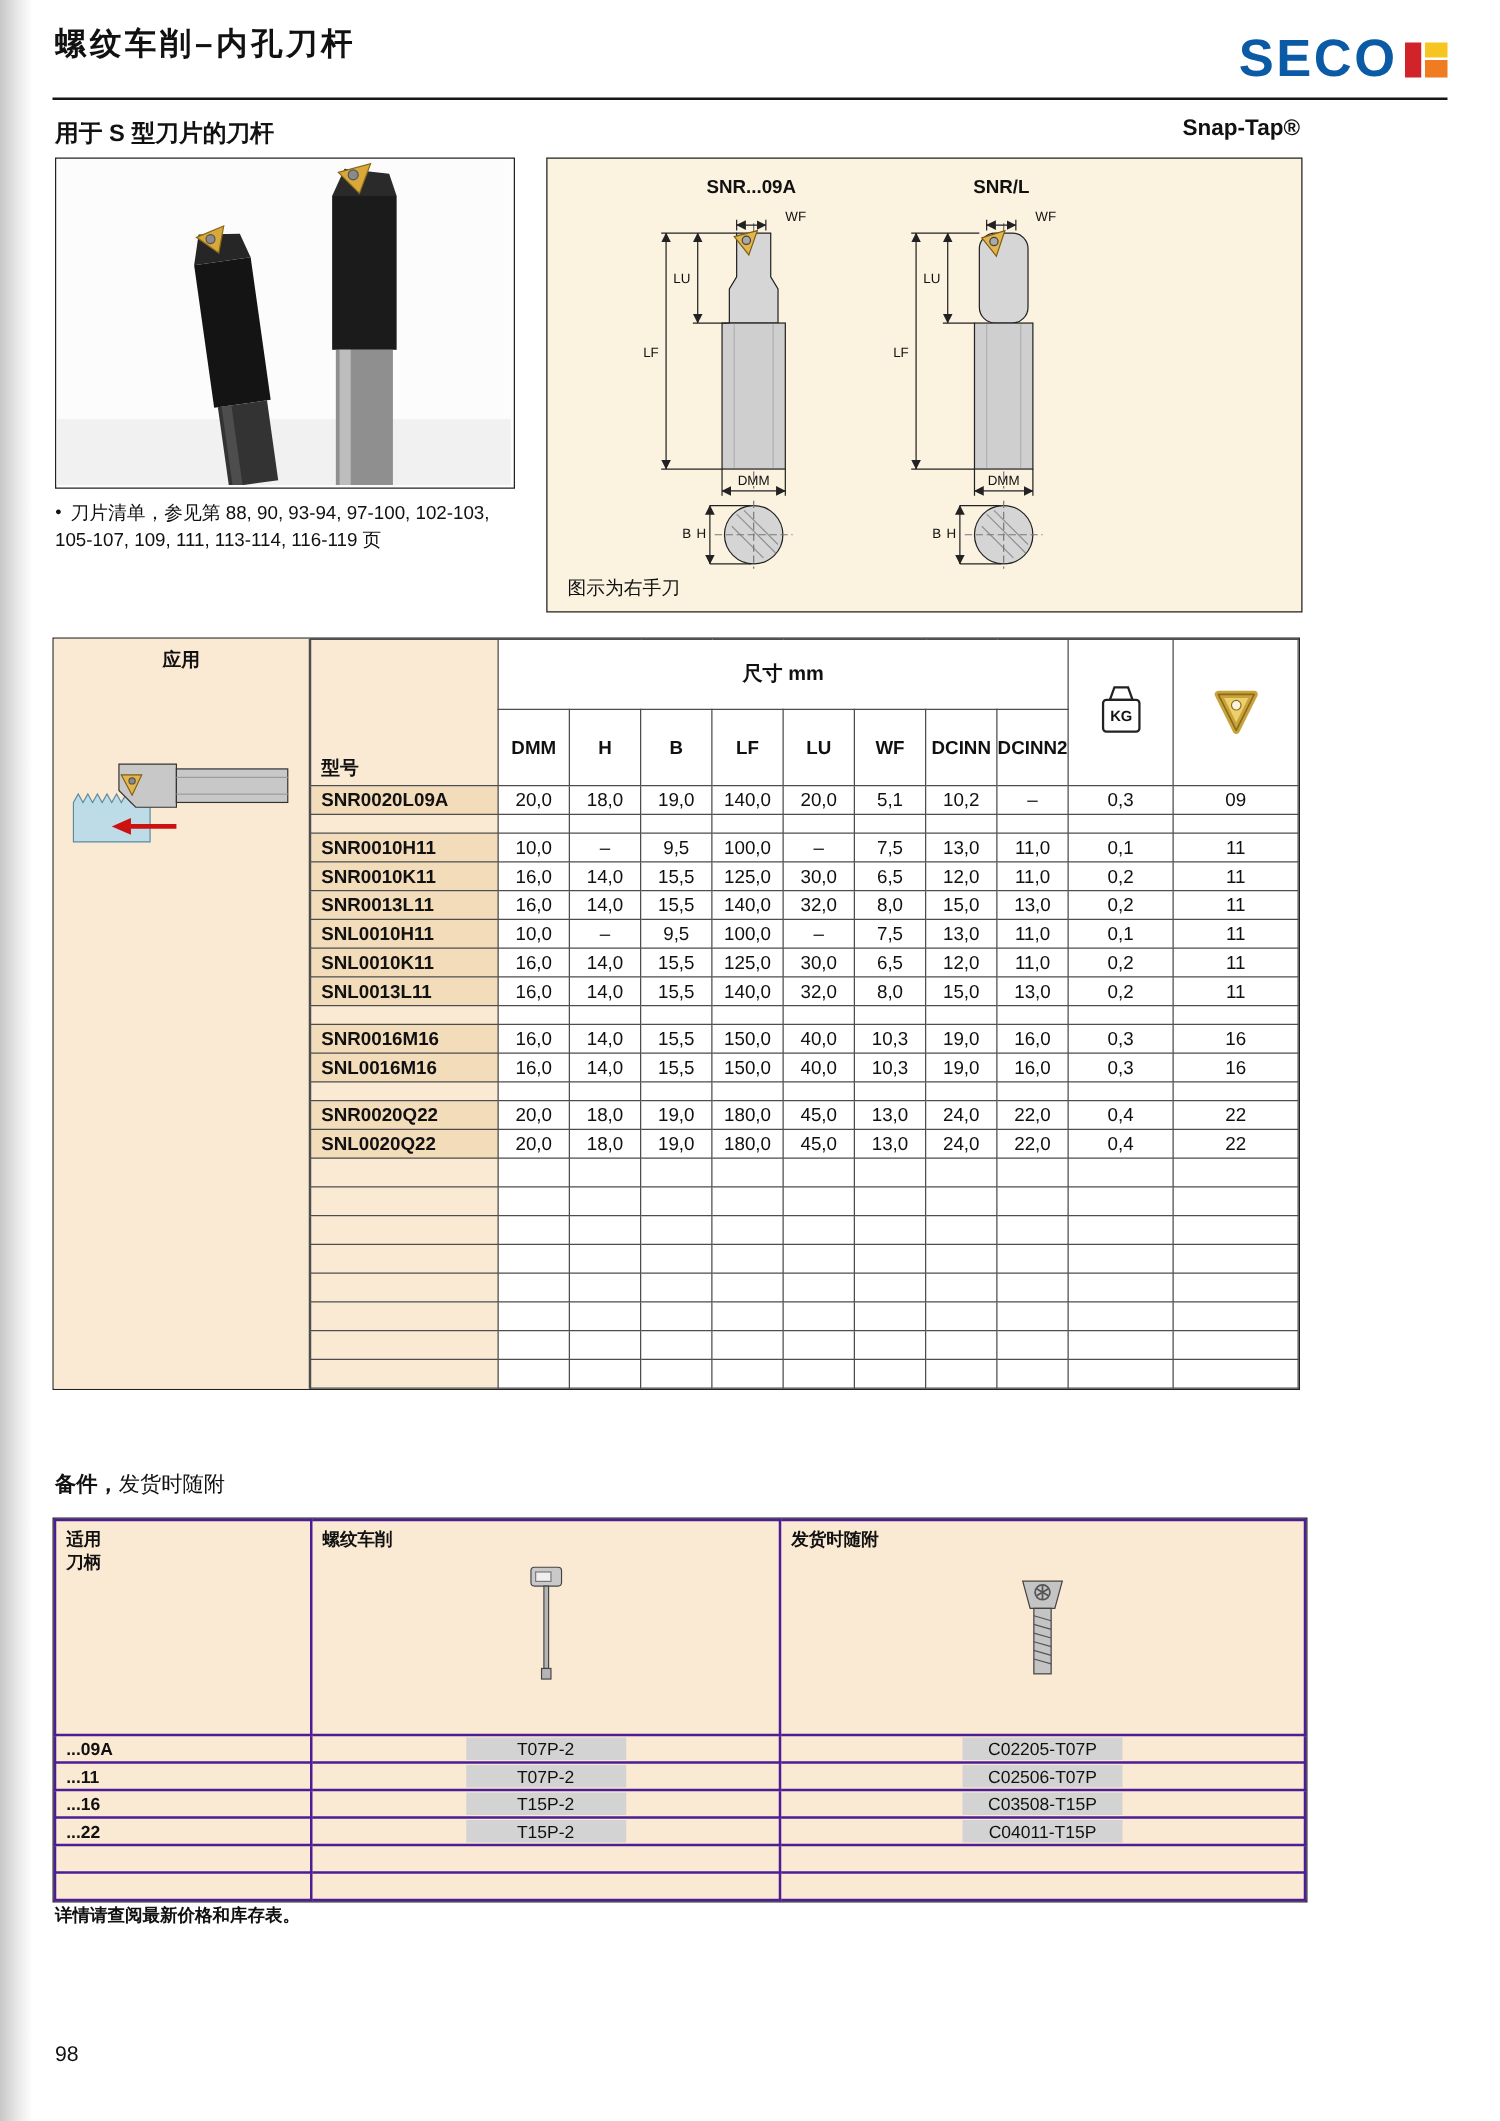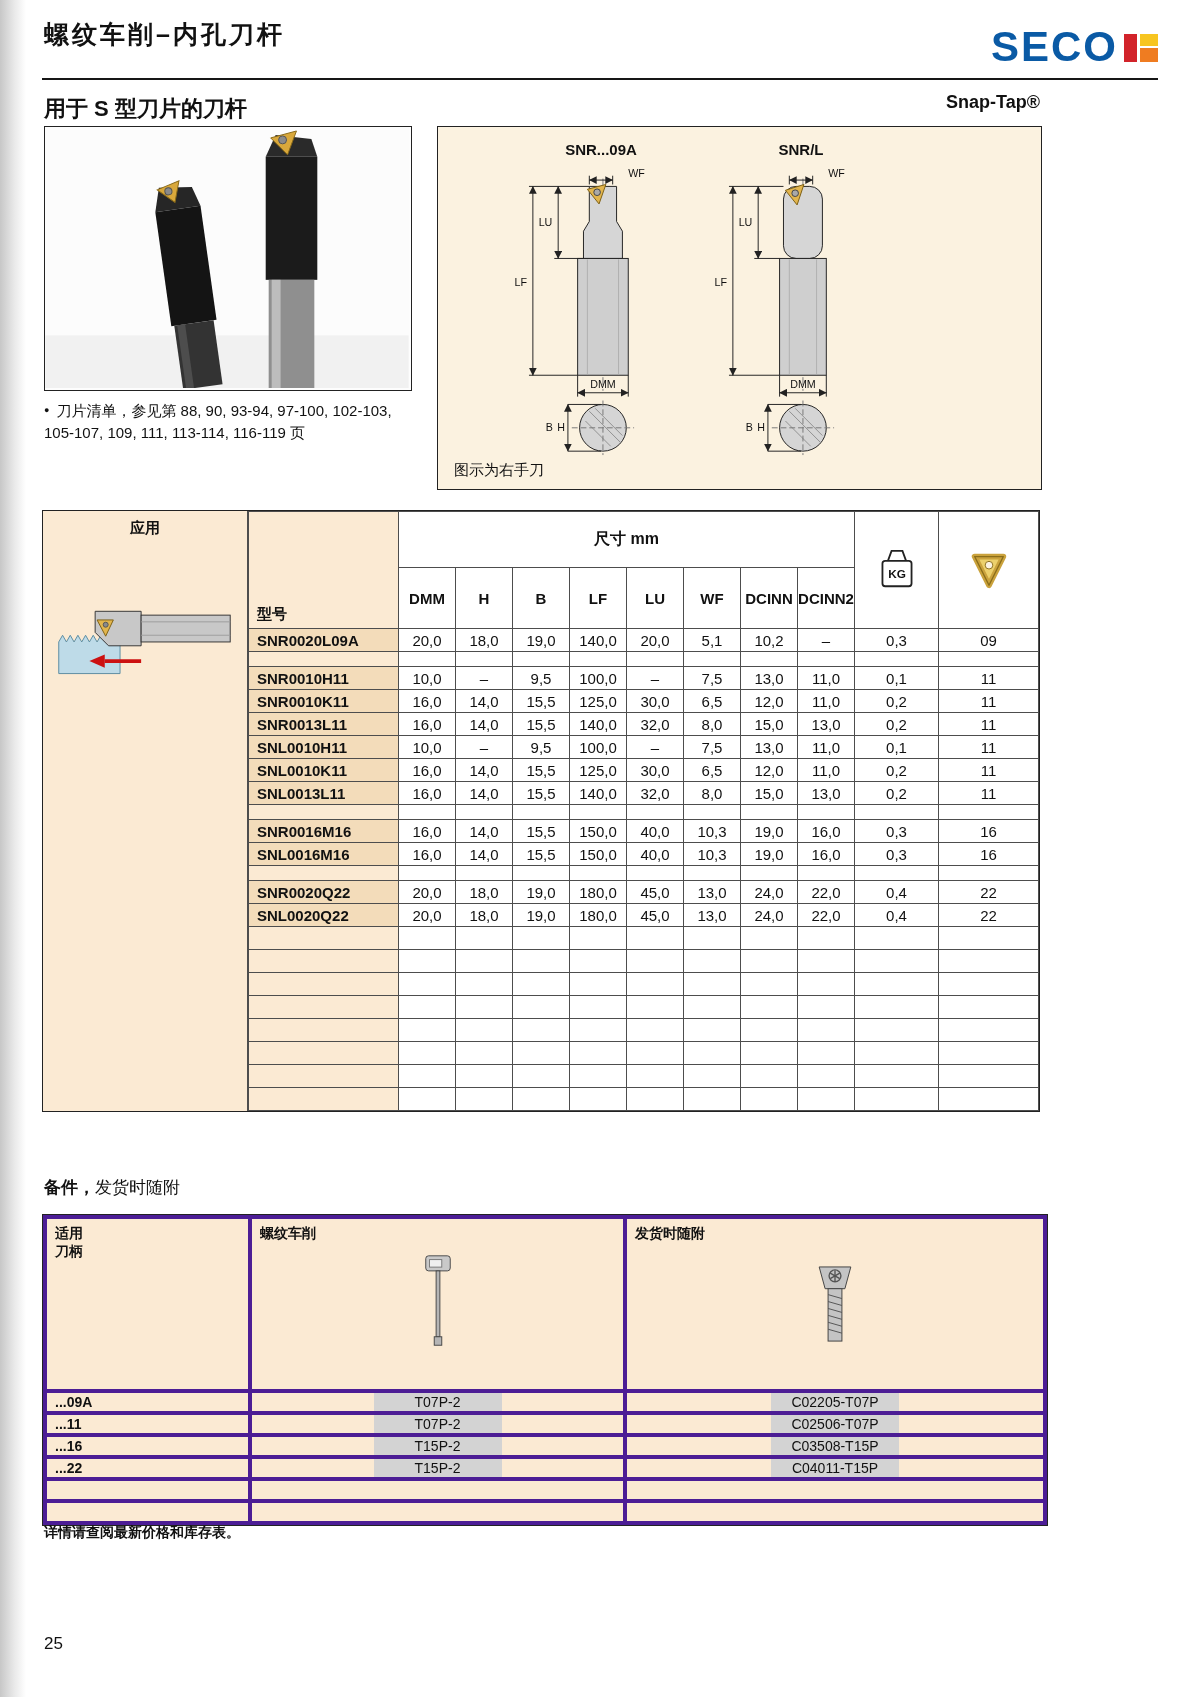--- a/index.html
+++ b/index.html
@@ -10,21 +10,21 @@
   
   .title{position:absolute;left:44px;top:18px;font-size:25px;font-weight:bold;letter-spacing:3px;}
   .logo{position:absolute;top:26px;left:42px;width:1116px;text-align:right;}
   .logo-text{color:#0a5aa5;font-size:42px;font-weight:bold;letter-spacing:2px;line-height:1;vertical-align:top;}
   .logo-mark{display:inline-block;position:relative;width:34px;height:38px;margin-left:6px;vertical-align:top;}
   .lm{position:absolute;display:block;}
   .lm-red{left:0;top:8px;width:13px;height:28px;background:#d2232a;}
   .lm-yellow{left:16px;top:8px;width:18px;height:12px;background:#f7c520;}
   .lm-orange{left:16px;top:22px;width:18px;height:14px;background:#ef7c21;}
   .rule{position:absolute;left:42px;top:78px;width:1116px;height:2px;background:#161616;}
-  .subtitle{position:absolute;left:44px;top:94px;font-size:22px;font-weight:bold;}
+  .subtitle{position:absolute;left:44px;top:94px;font-size:19px;font-weight:bold;}
   .snaptap{position:absolute;left:640px;top:92px;width:400px;text-align:right;font-size:18px;font-weight:bold;}
   
   .photo-box{position:absolute;left:44px;top:126px;width:366px;height:263px;border:1px solid #222;background:#fdfdfd;overflow:hidden;}
   .photo-caption{position:absolute;left:44px;top:400px;width:375px;font-size:15px;line-height:1.45;}
   .photo-caption .bullet{font-size:9px;vertical-align:3px;margin-right:7px;}
   
   .diagram-box{position:absolute;left:437px;top:126px;width:603px;height:362px;border:1px solid #222;background:#fbf2e0;}
   .dlabel{position:absolute;top:14px;width:200px;text-align:center;font-size:15px;font-weight:bold;}
   .dlabel.l{left:63px;} .dlabel.r{left:263px;}
   .tool-svg{position:absolute;top:38px;width:200px;height:292px;}
@@ -48,21 +48,21 @@
   table.spec tbody th.model{background:#fbead3;text-align:left;padding:0 0 0 8px;font-weight:bold;font-size:15px;}
   table.spec tbody th.model.filled{background:#f3dcba;}
   table.spec tbody td.num{text-align:center;}
   .kg-icon{width:40px;height:42px;} .ins-icon{width:44px;height:44px;}
   .table-note{position:absolute;left:42px;top:1116px;width:995px;text-align:right;font-size:15px;font-weight:bold;}
   
   .acc-title{position:absolute;left:44px;top:1176px;font-size:17px;}
   .acc-title .b{font-weight:bold;}
   .acc-wrap{position:absolute;left:42px;top:1214px;border:1px solid #222;}
   table.acc{border-collapse:collapse;table-layout:fixed;width:1000px;}
-  table.acc th,table.acc td{border:4px solid #4c1d95;background:#fbead3;font-size:14px;padding:0;}
+  table.acc th,table.acc td{border:2px solid #4c1d95;background:#fbead3;font-size:14px;padding:0;}
   table.acc thead th{height:158px;vertical-align:top;text-align:left;padding:6px 8px;font-weight:bold;}
   table.acc thead .a-h-label{margin-bottom:6px;}
   .wrench-icon{display:block;margin:10px auto 0;width:32px;height:96px;}
   .screw-icon{display:block;margin:20px auto 0;width:40px;height:84px;}
   table.acc tbody tr{height:22px;}
   table.acc tbody th.holder{text-align:left;padding-left:8px;font-weight:bold;margin-left:18px;}
   table.acc tbody td.aval{text-align:center;}
   .chip{display:inline-block;background:#d3d3d3;min-width:108px;padding:0 10px;font-size:14px;line-height:18px;}
   
   .foot-note{position:absolute;left:44px;top:1524px;font-size:14px;font-weight:bold;}
@@ -645,14 +645,14 @@
           <tr class="arow blank">
             <th class="holder"></th>
             <td class="aval"></td>
             <td class="aval"></td>
           </tr>
         </tbody>
     </table>
   </div>
 
   <div class="foot-note">详情请查阅最新价格和库存表。</div>
-  <div class="page-num">25</div>
+  <div class="page-num">98</div>
 </div>
 
 </body></html>

